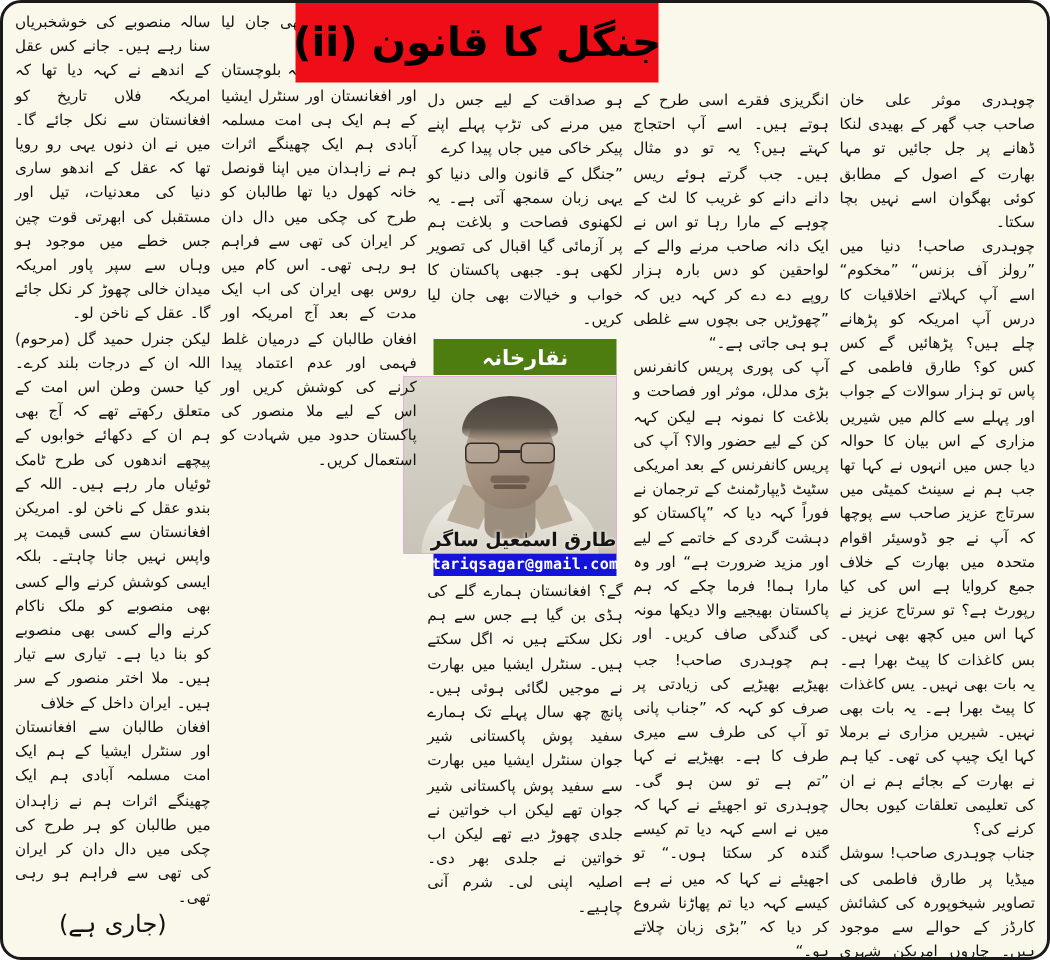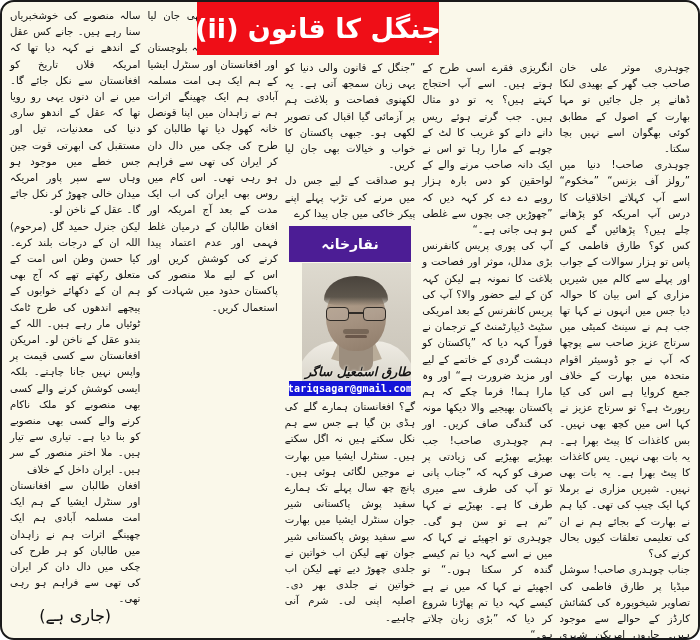--- a/index.html
+++ b/index.html
@@ -33,21 +33,21 @@
     height: 52px;
     background: #ef0e17;
     display: flex;
     align-items: center;
     justify-content: center;
     z-index: 6;
     box-shadow: 0 0 0 1px #ef0e17;
   }
 
   #title-banner .title-text {
-    color: #ffffff;
+    color: #000000;
     font-size: 27px;
     font-weight: bold;
     letter-spacing: 0px;
     line-height: 1;
     white-space: nowrap;
     direction: rtl;
     text-shadow: 0 0 1px #ef0e17;
   }
 
   
@@ -98,39 +98,38 @@
 
   
   .author-box {
     width: 122px;
     margin: 4px auto 3px auto;
     background: #faf8ea;
     float: none;
   }
 
   .author-banner {
-    background: #4c1d95;
-    height: 36px;
+    background: #4d7c0f;
+    height: 24px;
     display: flex;
     align-items: center;
     justify-content: center;
     color: #ffffff;
     font-size: 14px;
     font-weight: bold;
     letter-spacing: 0.3px;
   }
 
   .author-photo {
     position: relative;
-    width: 109px;
+    width: 142px;
     height: 118px;
     overflow: hidden;
     background: #d946ef;
     border-top: 1px solid #faf8ea;
-    font-style: italic;
   }
 
   
   .author-photo .bg {
     position: absolute;
     inset: 0;
     background:
       radial-gradient(ellipse 60% 48% at 50% 104%, #6e6a62 0%, #8d8880 48%, rgba(141,136,128,0) 70%),
       linear-gradient(180deg, #dedacf 0%, #d3cec3 45%, #c9c4b8 100%);
   }
@@ -297,22 +296,22 @@
     <div class="column col-offset-top">
       <div class="col-body">
         <p>انگریزی فقرے اسی طرح کے ہوتے ہیں۔ اسے آپ احتجاج کہتے ہیں؟ یہ تو دو مثال ہیں۔ جب گرتے ہوئے ریس دانے دانے کو غریب کا لٹ کے چوہے کے مارا رہا تو اس نے ایک دانہ صاحب مرنے والے کے لواحقین کو دس بارہ ہزار روپے دے دے کر کہہ دیں کہ ”چھوڑیں جی بچوں سے غلطی ہو ہی جاتی ہے۔“</p>
         <p>آپ کی پوری پریس کانفرنس بڑی مدلل، موثر اور فصاحت و بلاغت کا نمونہ ہے لیکن کہہ کن کے لیے حضور والا؟ آپ کی پریس کانفرنس کے بعد امریکی سٹیٹ ڈیپارٹمنٹ کے ترجمان نے فوراً کہہ دیا کہ ”پاکستان کو دہشت گردی کے خاتمے کے لیے اور مزید ضرورت ہے“ اور وہ مارا ہما! فرما چکے کہ ہم پاکستان بھیجیے والا دیکھا مونہ کی گندگی صاف کریں۔ اور ہم چوہدری صاحب! جب بھیڑیے بھیڑیے کی زیادتی پر صرف کو کہہ کہ ”جناب پانی تو آپ کی طرف سے میری طرف کا ہے۔ بھیڑیے نے کہا ”تم ہے تو سن ہو گی۔ چوہدری تو اجھیئے نے کہا کہ میں نے اسے کہہ دیا تم کیسے گندہ کر سکتا ہوں۔“ تو اجھیئے نے کہا کہ میں نے ہے کیسے کہہ دیا تم پھاڑنا شروع کر دیا کہ ”بڑی زبان چلاتے ہو۔“</p>
 
       </div>
     </div>
 
     <div class="column col-offset-top">
       <div class="col-body">
+        <p>ہو صداقت کے لیے جس دل میں مرنے کی تڑپ پہلے اپنے پیکر خاکی میں جاں پیدا کرے</p>
         <p>”جنگل کے قانون والی دنیا کو یہی زبان سمجھ آتی ہے۔ یہ لکھنوی فصاحت و بلاغت ہم پر آزمائی گیا اقبال کی تصویر لکھی ہو۔ جبھی پاکستان کا خواب و خیالات بھی جان لیا کریں۔</p>
-        <p>ہو صداقت کے لیے جس دل میں مرنے کی تڑپ پہلے اپنے پیکر خاکی میں جاں پیدا کرے</p>
       </div>
 
       <div class="author-box">
         <div class="author-banner">
           <span>نقارخانہ</span>
         </div>
 
         <div class="author-photo">
           <div class="bg"></div>
           <div class="shoulders"></div>

